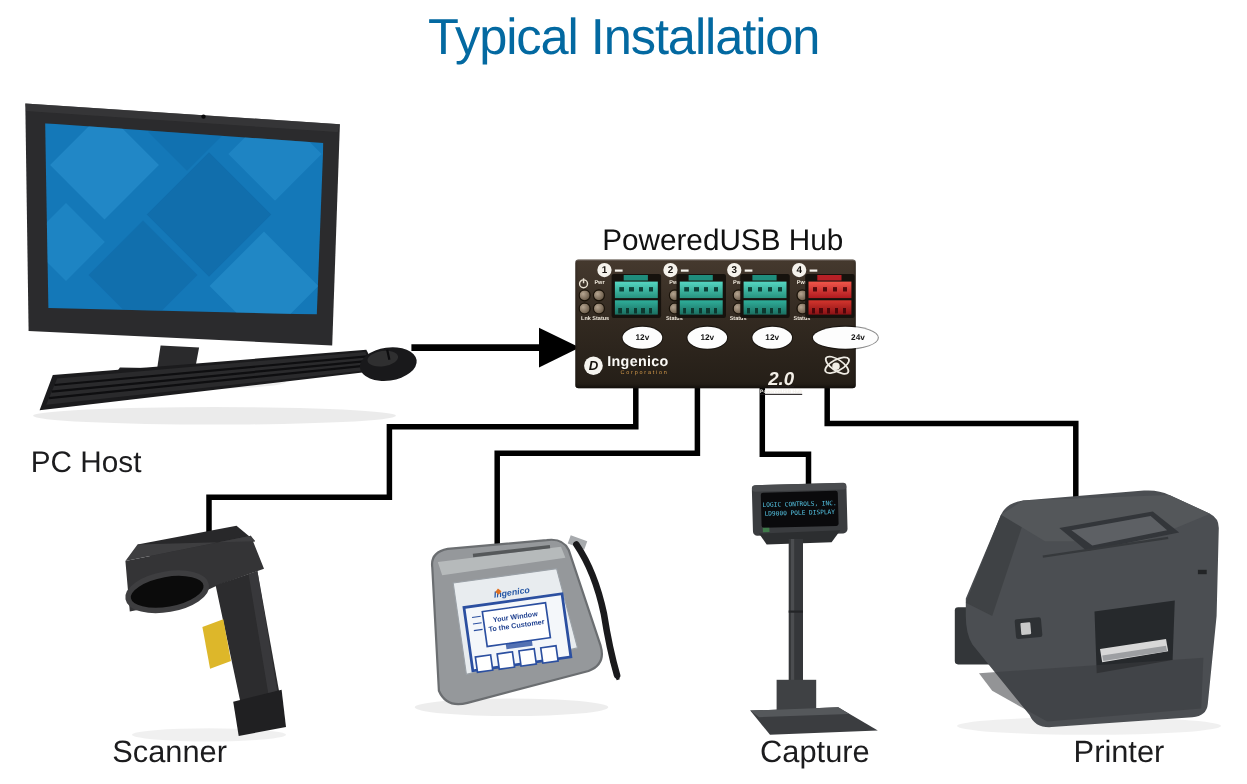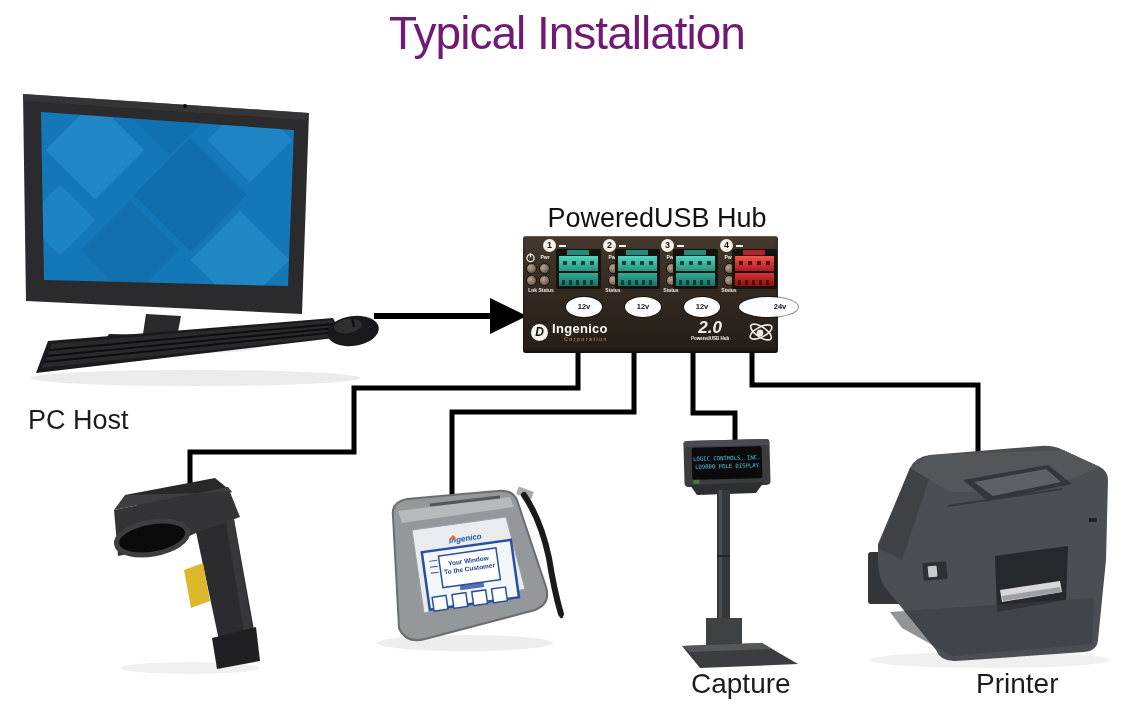--- a/index.html
+++ b/index.html
@@ -2,21 +2,21 @@
 <html><head>
 <meta charset="utf-8">
 <style>
   html,body{margin:0;padding:0;background:#ffffff;}
   #stage{
     position:relative;width:1134px;height:713px;overflow:hidden;
     background:#ffffff;font-family:"Liberation Sans",sans-serif;color:#231f20;
   }
   .abs{position:absolute;}
   
-  #main-title{left:0;top:6px;width:1134px;text-align:center;font-size:46px;letter-spacing:-1px;color:#701a75;}
+  #main-title{left:0;top:6px;width:1134px;text-align:center;font-size:46px;letter-spacing:-1px;color:#0369a1;}
   .dev-label{font-size:28px;color:#1c1c1e;white-space:nowrap;}
   #lbl-pc{left:28px;top:405px;font-size:27px;}
   #lbl-scanner{left:102px;top:668px;}
   #lbl-pad{left:312px;top:668px;}
   #lbl-display{left:691px;top:668px;}
   #lbl-printer{left:976px;top:668px;}
   #hub-label{left:502px;top:203px;width:310px;text-align:center;font-size:27px;color:#111;}
   
   #hub{
     left:523px;top:236px;width:255px;height:117px;z-index:3;border-radius:3px;
@@ -46,21 +46,21 @@
   .conn.red .lower .pins{background:repeating-linear-gradient(90deg,#4d060a 0 3px,transparent 3px 7px);}
   .volt{width:36px;height:20px;border-radius:50%;background:#fdfdfd;color:#141414;
         font-size:7.5px;font-weight:bold;line-height:20px;text-align:center;
         box-shadow:0 0 0 1px rgba(0,0,0,.45);}
   
   #cd-logo{left:8px;top:86px;display:flex;align-items:center;gap:4px;}
   #cd-circle{width:17px;height:17px;border-radius:50%;background:#f6f4ef;color:#16120d;
         font-size:12px;font-weight:bold;font-style:italic;line-height:17px;text-align:center;}
   #cd-name{font-size:13px;font-weight:600;color:#fbfaf7;letter-spacing:.3px;line-height:13px;}
   #cd-sub{font-size:5px;color:#d49a4a;letter-spacing:1.6px;text-align:right;margin-top:1px;}
-  #badge20{left:168px;top:83px;text-align:center;text-decoration:underline;}
+  #badge20{left:168px;top:100px;text-align:center;text-decoration:underline;}
   #v20{font-size:17px;font-weight:bold;font-style:italic;color:#f3efe8;line-height:17px;}
   #v20sub{font-size:4.5px;font-weight:bold;color:#f3efe8;margin-top:0;}
 </style>
 </head>
 <body>
 
 <div id="stage">
 
   <svg class="abs" style="left:0;top:0;z-index:1;" width="1134" height="713" viewBox="0 0 1134 713">
     <defs>
@@ -201,20 +201,21 @@
         <rect x="923" y="562" width="24" height="18" rx="2" fill="#2e3134" transform="rotate(-5 935 571)"></rect>
         <rect x="928" y="566" width="9" height="11" rx="1" fill="#c9c9c9" transform="rotate(-5 932 571)"></rect>
       </g>
       <rect x="1089" y="518" width="8" height="4" fill="#222426"></rect>
       <path d="M890,612 L1094,598 L1092,644 L952,656 L902,628 Z" fill="#3a3d40" opacity=".55"></path>
     </g>
   </svg>
 
   <div id="main-title" class="abs">Typical Installation</div>
   <div id="lbl-pc" class="abs dev-label">PC Host</div>
+  <div id="lbl-scanner" class="abs dev-label">Scanner</div>
   <div id="lbl-display" class="abs dev-label">Capture</div>
   <div id="lbl-printer" class="abs dev-label">Printer</div>
   <div id="hub-label" class="abs">PoweredUSB Hub</div>
 
   <div id="hub" class="abs">
 
     <div class="abs pnum" style="left:20px;top:3px;">1</div>
     <div class="abs pdash" style="left:36px;top:9px;"></div>
     <svg class="abs" style="left:2px;top:16px;" width="11" height="11" viewBox="0 0 11 11">
       <circle cx="5.5" cy="6" r="3.6" stroke="#e8e0d2" stroke-width="1.3" fill="none"></circle>

